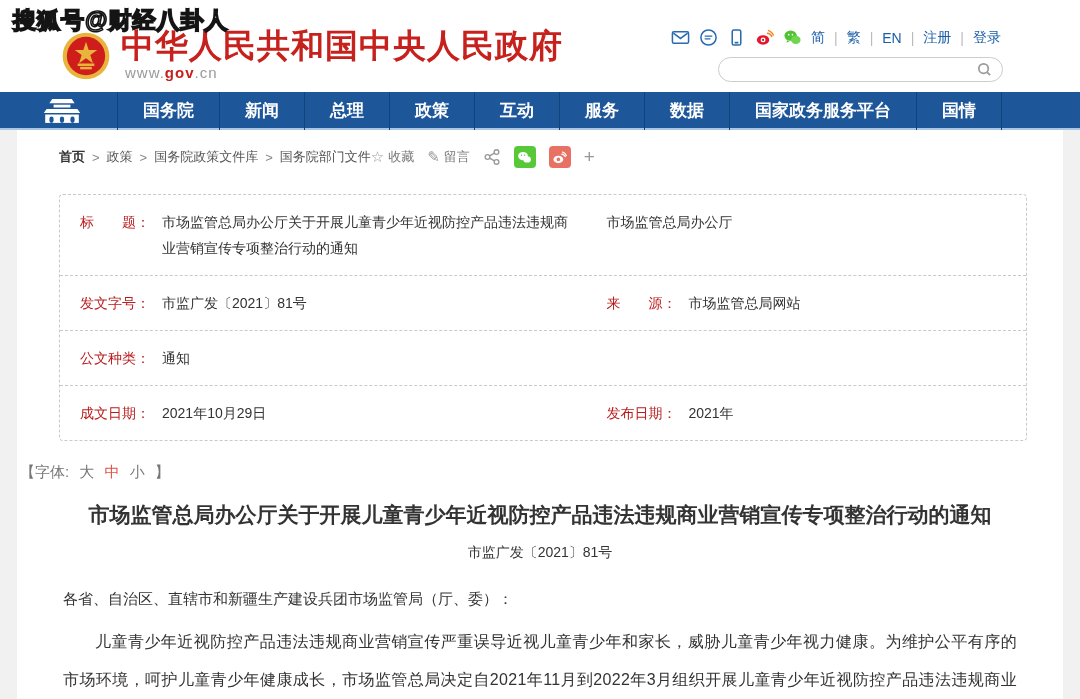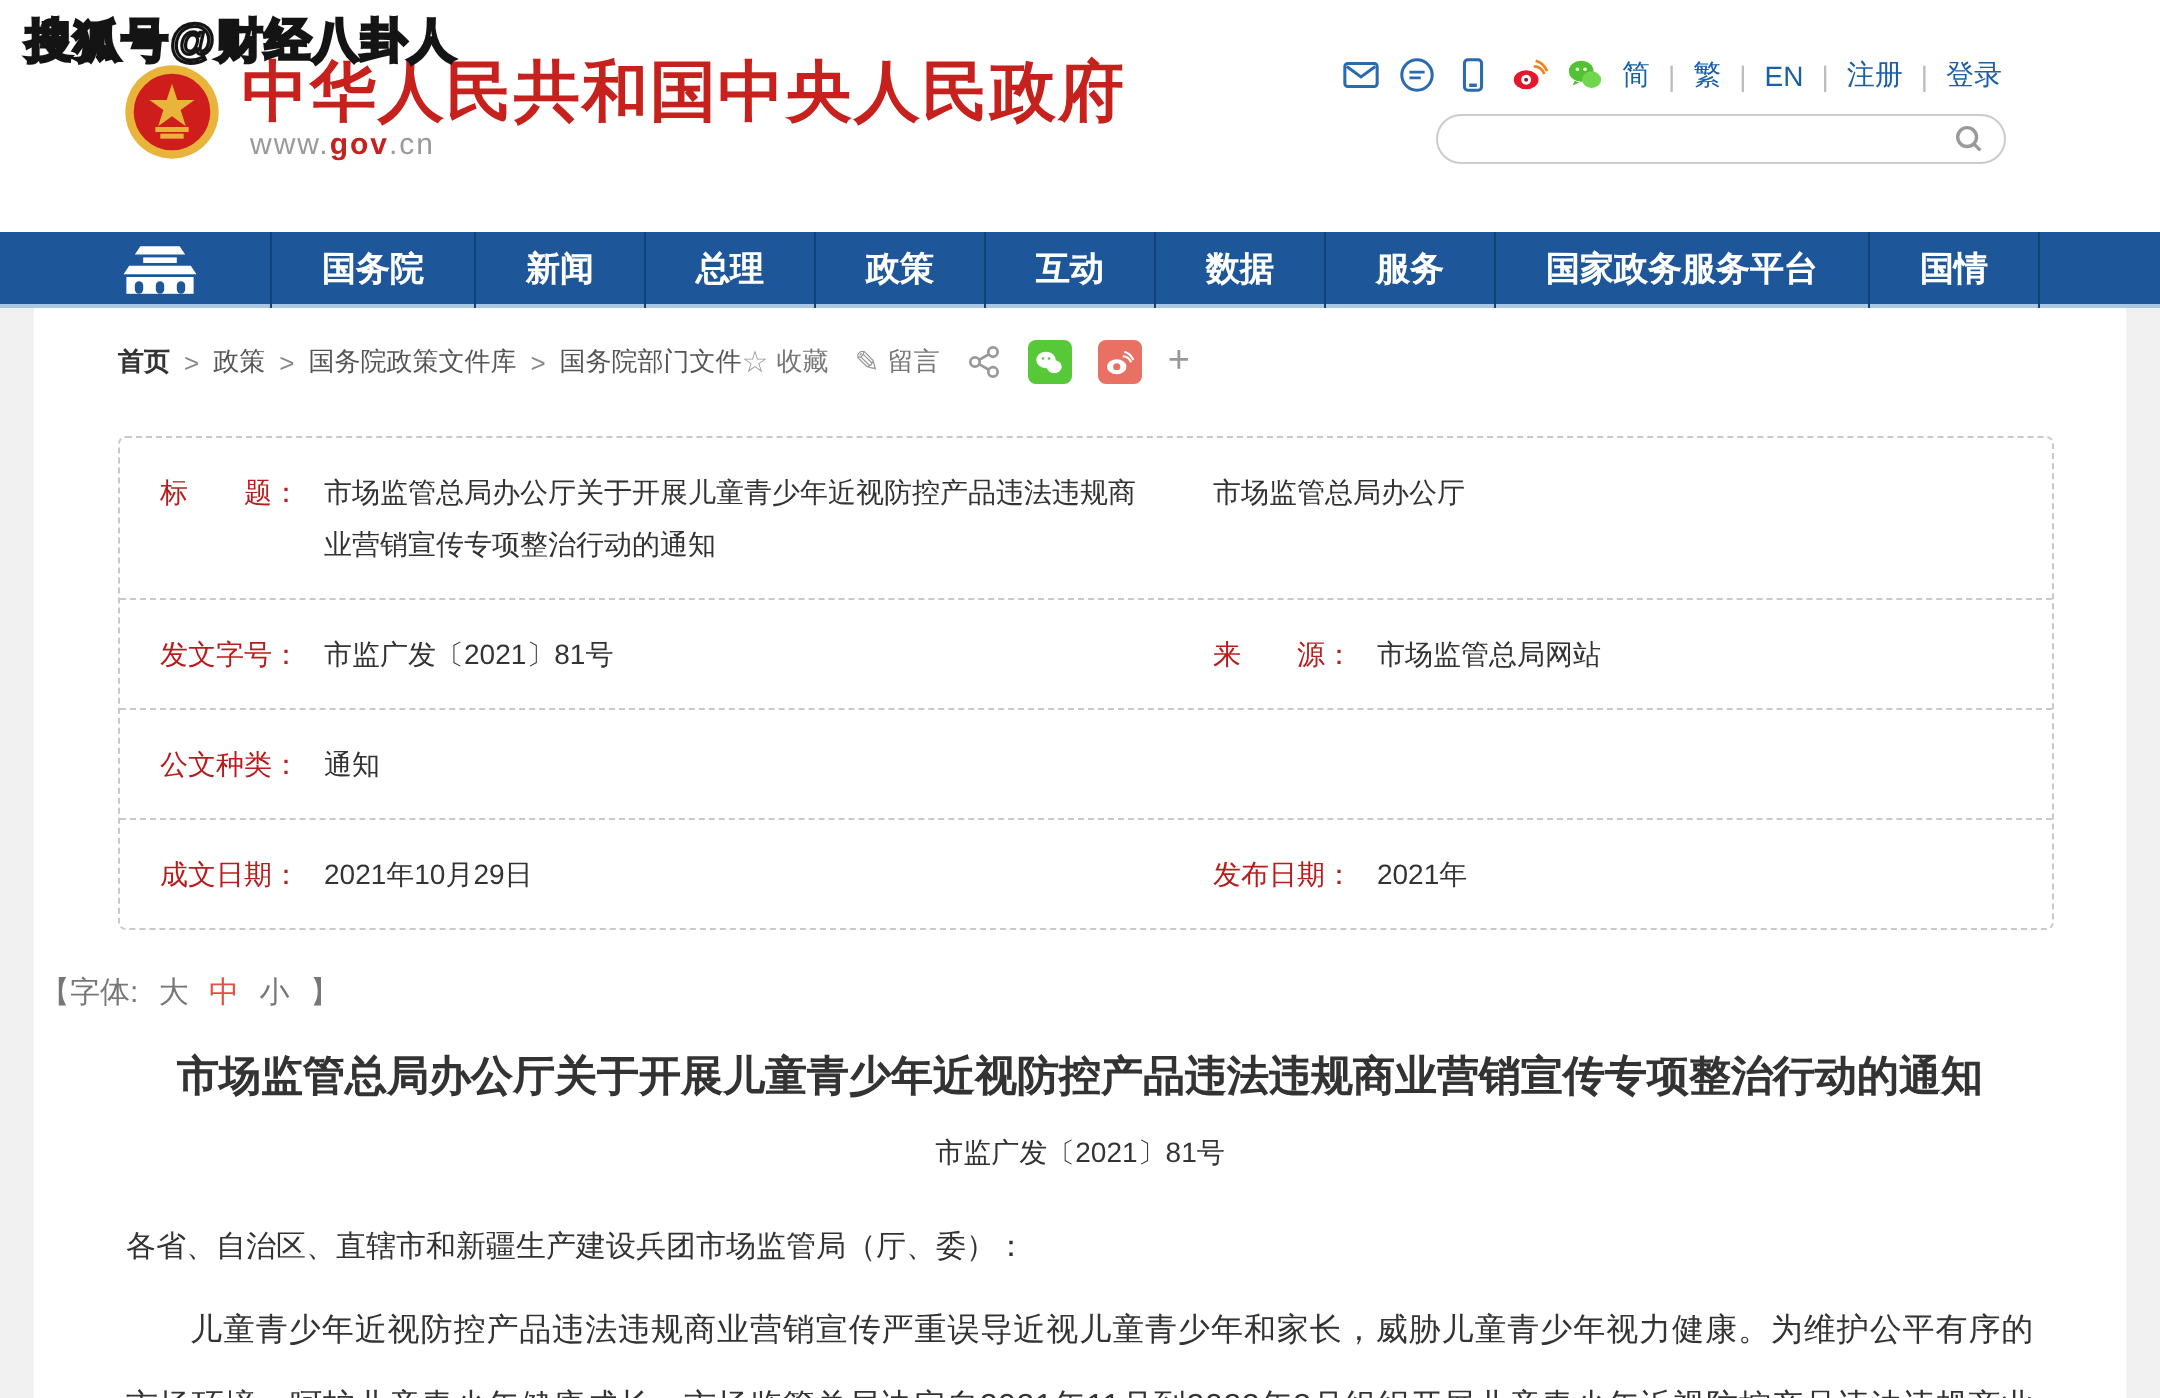--- a/index.html
+++ b/index.html
@@ -13,21 +13,21 @@
   }
   
   .watermark {
     position: absolute; top: 5px; left: 13px; z-index: 50;
     font-size: 23px; font-weight: bold; letter-spacing: 1px;
     color: rgba(255,255,255,0.92);
     -webkit-text-stroke: 1.6px #141414;
     text-shadow: 0 0 1px #000;
   }
   
-  .header { background: #fff; height: 116px; position: relative; text-decoration: underline; }
+  .header { background: #fff; height: 92px; position: relative; text-decoration: underline; }
   .header-inner { width: 1046px; margin: 0 auto; position: relative; height: 100%; }
   .emblem { position: absolute; left: 44px; top: 28px; width: 50px; height: 56px; }
   .site-title {
     position: absolute; left: 104px; top: 24px;
     color: #c7211e; font-size: 33px; font-weight: bold; letter-spacing: 1px; white-space: nowrap;
   }
   .site-url { position: absolute; left: 108px; top: 64px; font-size: 15px; color: #9a9a9a; letter-spacing: 1px; }
   .site-url .gov { color: #c7211e; font-weight: bold; }
   .top-links {
     position: absolute; right: 62px; top: 28px;
@@ -39,21 +39,21 @@
   .icon16 { width: 19px; height: 19px; display: inline-block; }
   .search-wrap {
     position: absolute; right: 60px; top: 57px; width: 285px; height: 25px;
     border: 1px solid #ccc; border-radius: 13px; background: #fff;
     display: flex; align-items: center;
   }
   .search-input { flex: 1; border: none; outline: none; background: transparent; padding: 0 8px 0 14px; height: 21px; font-size: 13px; }
   .search-btn { width: 26px; height: 21px; border: none; background: transparent; cursor: pointer; display:flex; align-items:center; }
   
   .nav { background: #1e5799; height: 38px; border-bottom: 2px solid #a9c6e2; }
-  .nav-inner { width: 1080px; margin: 0 auto; display: flex; height: 38px; padding-left: 24px; }
+  .nav-inner { width: 1080px; margin: 0 auto; display: flex; height: 38px; padding-left: 6px; }
   .nav-logo {
     width: 112px; display: flex; align-items: center; justify-content: center;
     border-right: 1px solid #10437c; cursor: pointer;
   }
   .nav-item {
     padding: 0 25px; line-height: 38px; color: #fff; font-size: 17px; font-weight: bold;
     border-right: 1px solid #10437c; cursor: pointer; white-space: nowrap;
   }
   
   .content { width: 1046px; margin: 0 auto; background: #fff; min-height: 569px; padding-bottom: 30px; }
@@ -179,22 +179,22 @@
         <rect x="14" y="28" width="6" height="9" rx="3" fill="#1e5799"></rect>
         <rect x="29" y="28" width="6" height="9" rx="3" fill="#1e5799"></rect>
         <rect x="44" y="28" width="6" height="9" rx="3" fill="#1e5799"></rect>
       </svg>
     </div>
     <div class="nav-item">国务院</div>
     <div class="nav-item">新闻</div>
     <div class="nav-item">总理</div>
     <div class="nav-item">政策</div>
     <div class="nav-item">互动</div>
+    <div class="nav-item">服务</div>
     <div class="nav-item">数据</div>
-    <div class="nav-item">服务</div>
     <div class="nav-item">国家政务服务平台</div>
     <div class="nav-item">国情</div>
   </div>
 </div>
 
 <div class="content">
 
   <div class="crumb-row">
     <div class="crumb">
       <span class="home">首页</span>

